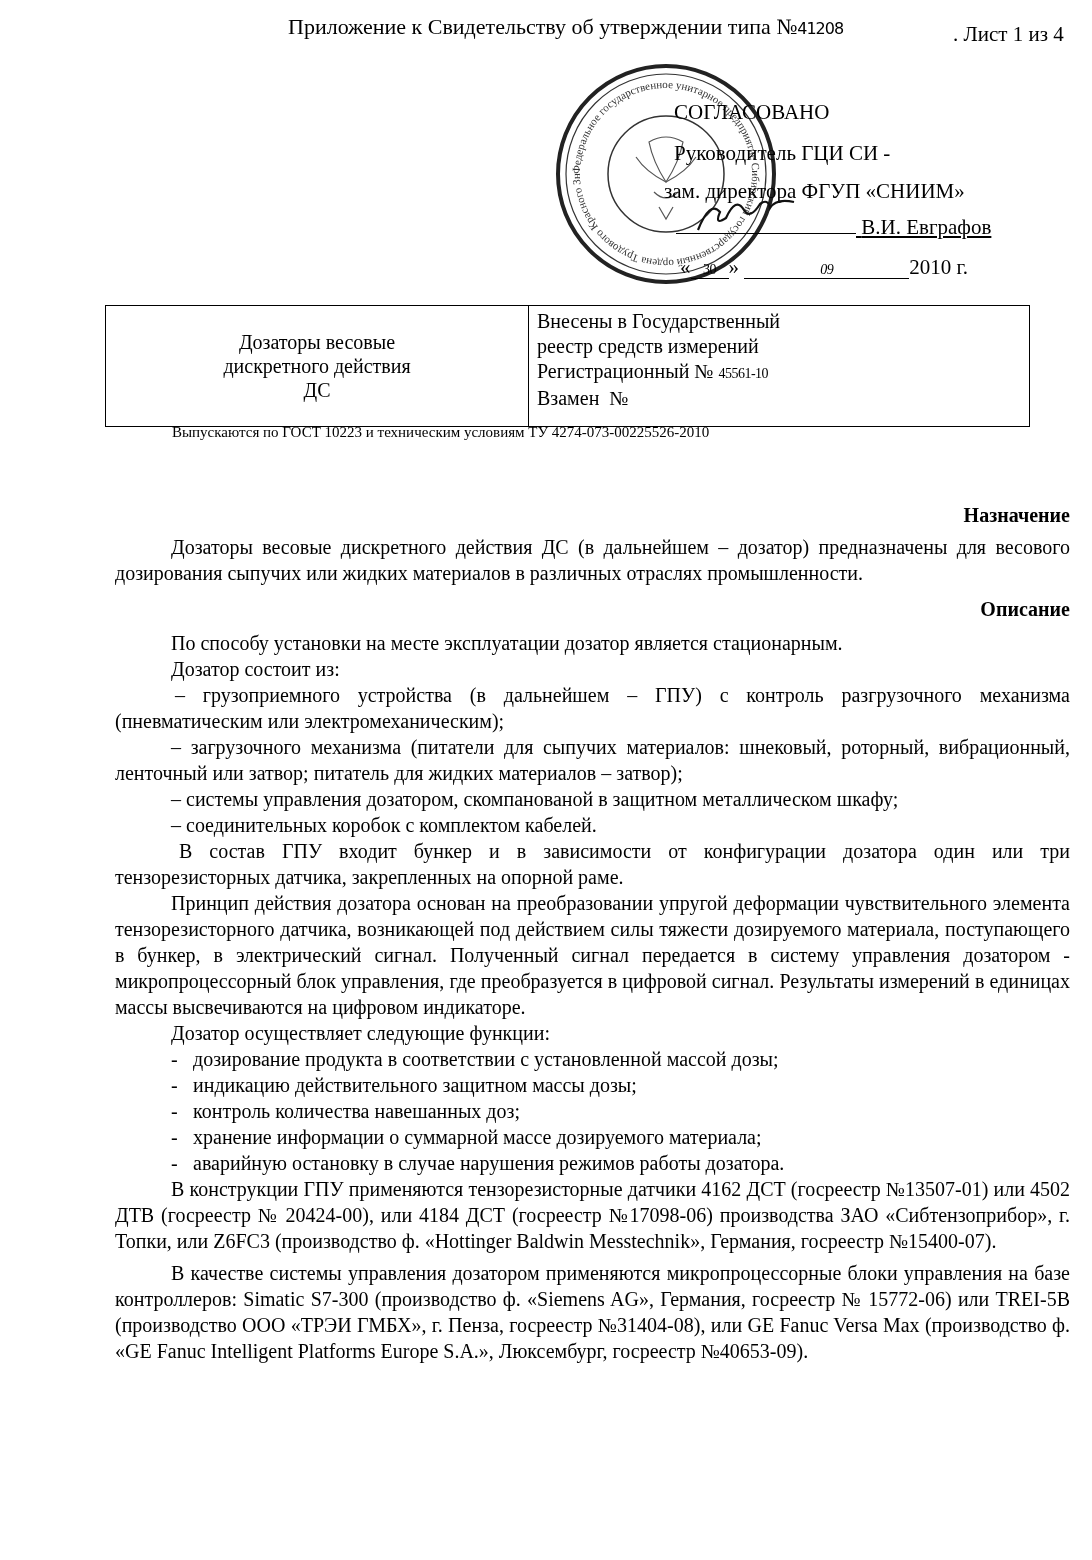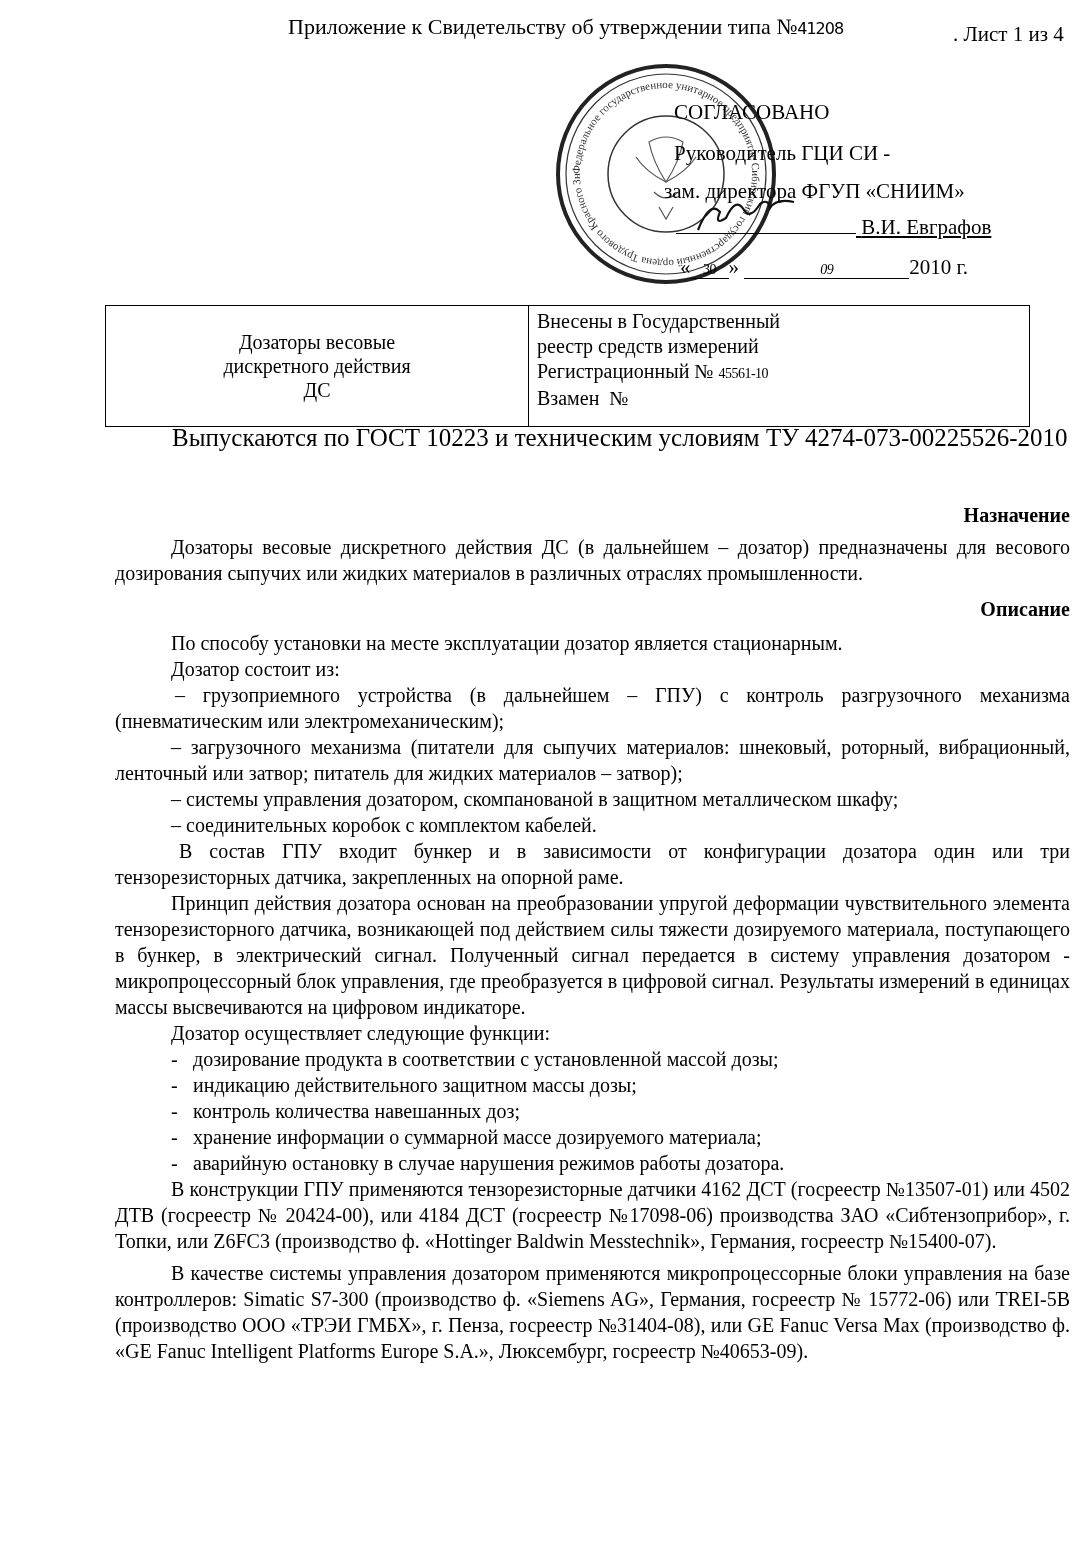--- a/index.html
+++ b/index.html
@@ -71,21 +71,21 @@
     <div>ДС</div>
   </div>
   <div class="right">
     <div>Внесены в Государственный</div>
     <div>реестр средств измерений</div>
     <div><span>Регистрационный №</span> <span class="hw">45561-10</span></div>
     <div style="white-space:pre;">Взамен  №</div>
   </div>
 </div>
 
-<div class="abs" style="left:172px; top:424px; font-size:25px;">Выпускаются по ГОСТ 10223 и техническим условиям ТУ 4274-073-00225526-2010</div>
+<div class="abs" style="left:172px; top:424px; font-size:15px;">Выпускаются по ГОСТ 10223 и техническим условиям ТУ 4274-073-00225526-2010</div>
 
 <div class="body" style="top:502px;">
   <div class="h" style="padding-left:50px;">Назначение</div>
   <div class="p ind" style="margin-top:6px;">Дозаторы весовые дискретного действия ДС (в дальнейшем – дозатор)  предназначены для весового дозирования сыпучих или жидких материалов в различных отраслях промышленности.</div>
   <div class="h" style="margin-top:10px; padding-left:50px;">Описание</div>
   <div class="p ind" style="margin-top:8px;">По способу установки на месте эксплуатации дозатор является стационарным.</div>
   <div class="p ind">Дозатор состоит из:</div>
   <div class="p ind" style="padding-left:0; text-indent:60px;">– грузоприемного устройства (в дальнейшем – ГПУ) с контроль разгрузочного механизма (пневматическим или электромеханическим);</div>
   <div class="p ind">–  загрузочного механизма (питатели для сыпучих материалов: шнековый, роторный, вибрационный, ленточный или затвор; питатель для жидких материалов – затвор);</div>
   <div class="p ind">–  системы управления дозатором, скомпанованой в защитном металлическом шкафу;</div>

